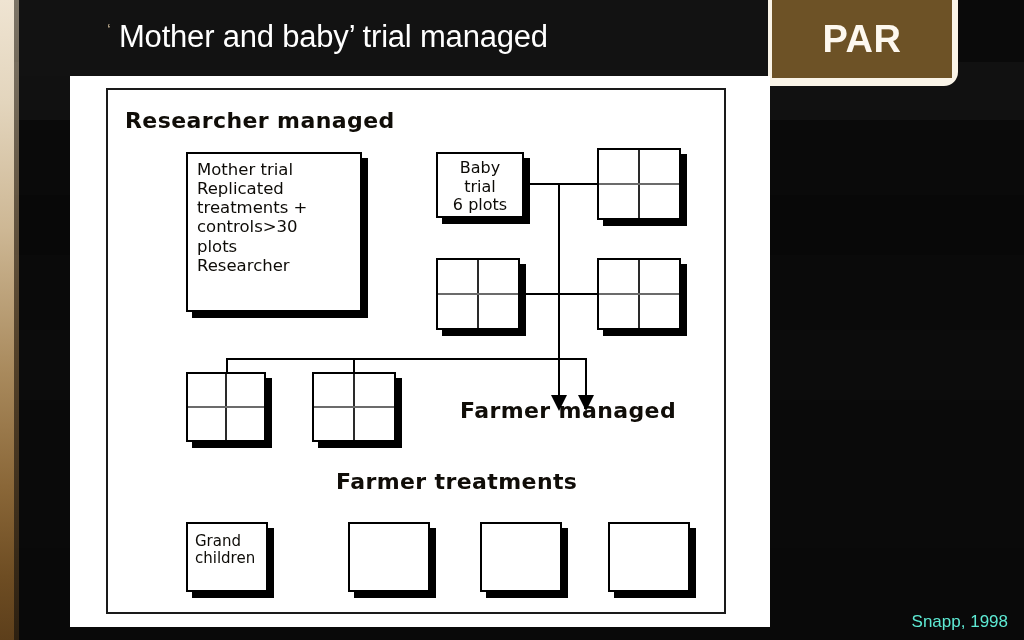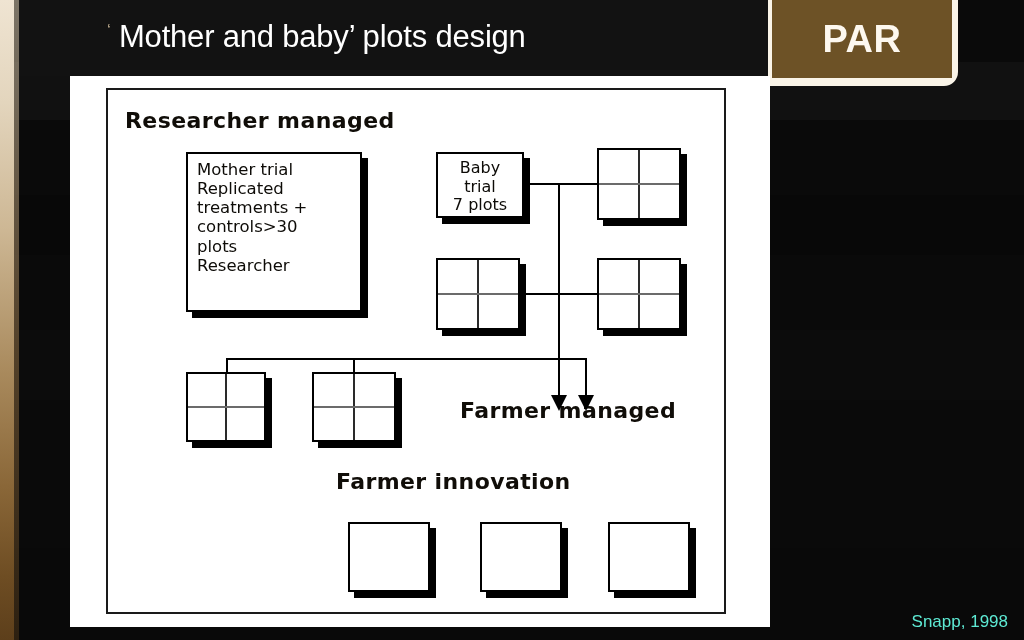--- a/index.html
+++ b/index.html
@@ -278,50 +278,50 @@
   <div class="bg-band b1"></div>
   <div class="bg-band b2"></div>
   <div class="bg-band b3"></div>
   <div class="bg-band b4"></div>
 
   <div id="left-strip"></div>
   <div id="left-strip-edge"></div>
 
   <div id="title-bar">
     <span id="title-quote">‘</span>
-    <span id="title-text">Mother and baby’ plots design</span>
+    <span id="title-text">Mother and baby’ trial managed</span>
   </div>
 
   <div id="par-badge-outer"></div>
   <div id="par-badge">
     <span id="par-label">PAR</span>
   </div>
 
   <div id="white-panel">
     <div id="diagram-frame">
 
       <div class="sec-head" id="head-farmer-managed">Farmer  managed</div>
 
       <div class="sec-head" id="head-researcher">Researcher managed</div>
 
-      <div class="sec-head" id="head-farmer-innov">Farmer innovation</div>
+      <div class="sec-head" id="head-farmer-innov">Farmer treatments</div>
 
       <div class="box" id="box-mother">
         <div class="box-text">Mother trial
 Replicated
 treatments +
 controls&gt;30
 plots
 Researcher</div>
       </div>
 
       <div class="box" id="box-baby">
         <div class="box-text">Baby
 trial
-7 plots</div>
+6 plots</div>
       </div>
 
       <div class="grid-box" id="grid-tr">
         <div class="v-line"></div>
         <div class="h-line"></div>
       </div>
       <div class="grid-box" id="grid-ml">
         <div class="v-line"></div>
         <div class="h-line"></div>
       </div>
@@ -343,20 +343,24 @@
       <div class="conn conn-v" id="c-trunk-v"></div>
 
       <div class="conn conn-h" id="c-bus-h"></div>
       <div class="conn conn-v" id="c-stub-1"></div>
       <div class="conn conn-v" id="c-stub-2"></div>
       <div class="conn conn-v" id="c-drop-left"></div>
 
       <div class="arrow-head" id="ah-left"></div>
       <div class="arrow-head" id="ah-right"></div>
 
+      <div class="plain-box" id="pb-1">
+        <div class="box-text">Grand
+children</div>
+      </div>
       <div class="plain-box" id="pb-2"></div>
       <div class="plain-box" id="pb-3"></div>
       <div class="plain-box" id="pb-4"></div>
 
     </div>
   </div>
 
   <div id="citation">Snapp, 1998</div>
 
 </div>

